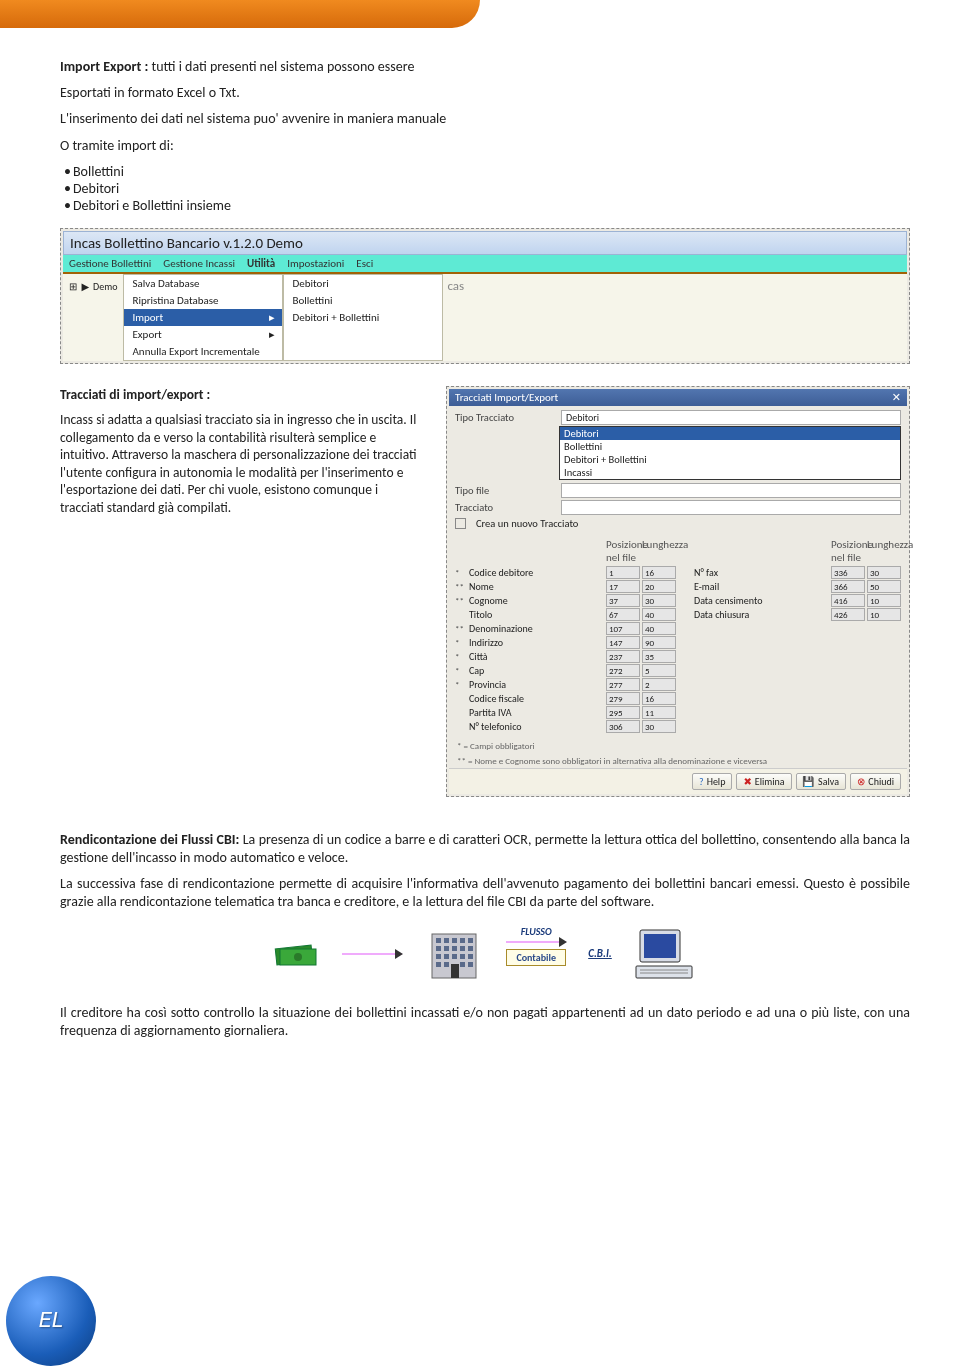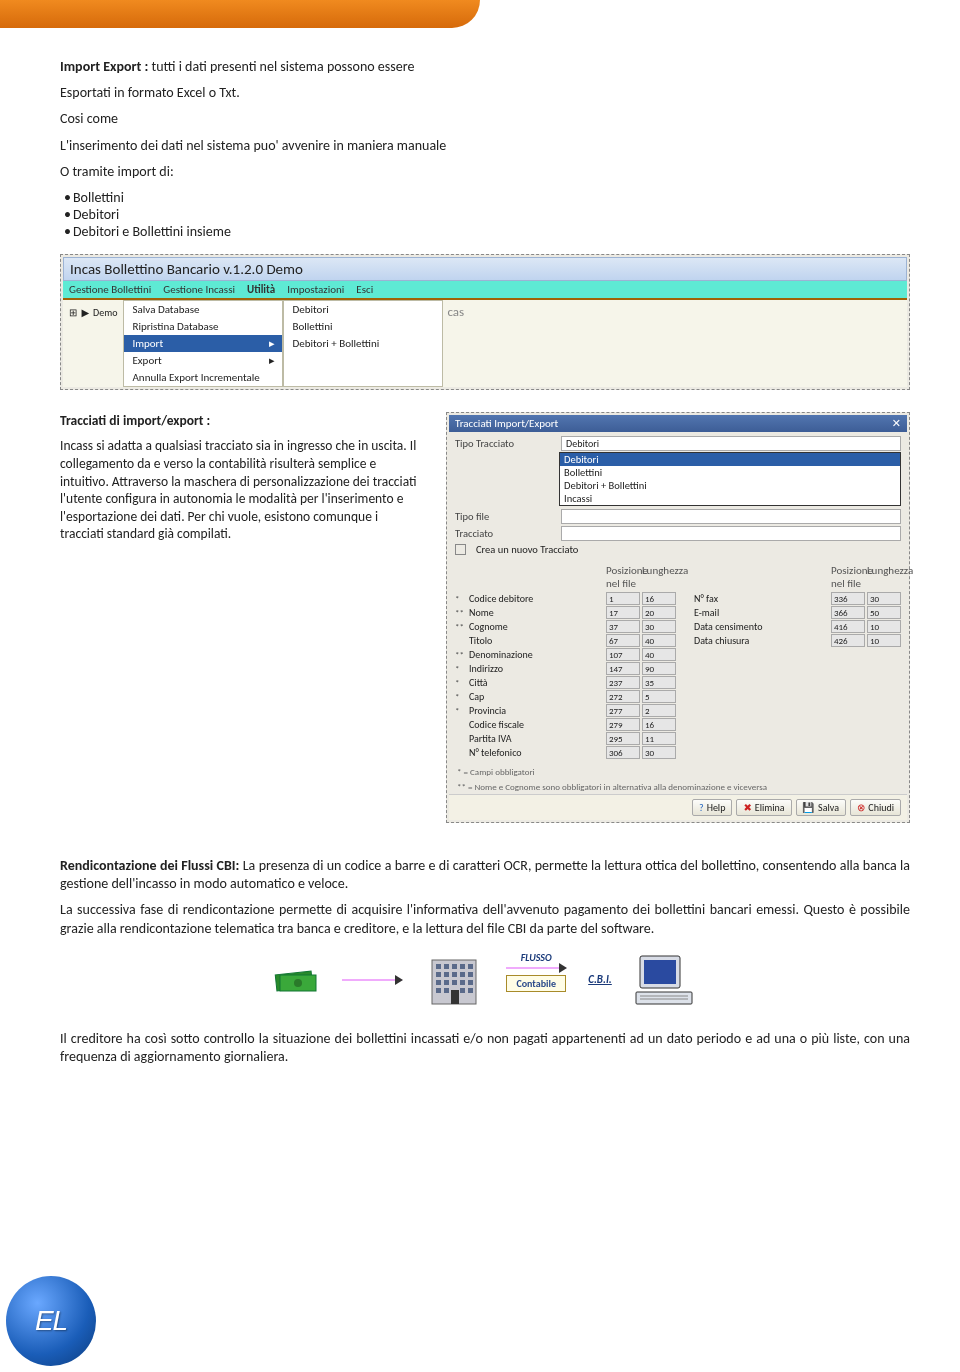--- a/index.html
+++ b/index.html
@@ -217,22 +217,22 @@
     height: 90px;
     border-radius: 50%;
     background: radial-gradient(circle at 35% 30%, #6aa8ff 0%, #1a5db8 60%, #0b3a7a 100%);
     display: flex;
     align-items: center;
     justify-content: center;
     margin-left: 6px;
     margin-bottom: 6px;
   }
   .logo-text {
-    font-family: Liberation Sans, sans-serif;
-    font-size: 28px;
+    font-family: Liberation Mono, monospace;
+    font-size: 22px;
     color: #fff;
     font-style: italic;
     letter-spacing: -1px;
     text-shadow: 1px 1px 2px rgba(0,0,0,.4);
   }
   svg.icon-cash { width: 48px; height: 30px; }
   svg.icon-building { width: 60px; height: 60px; }
   svg.icon-computer { width: 64px; height: 56px; }
   .checkbox { width: 11px; height: 11px; border: 1px solid #888; display: inline-block; margin-right: 4px; }
 </style>
@@ -240,21 +240,20 @@
 <body>
 
 <div class="top-swoosh"></div>
 
 <div class="content">
 
   <p class="para">
     <span class="b">Import Export :</span><span> tutti i dati presenti nel sistema possono essere</span>
   </p>
   <p class="para">Esportati in formato Excel o Txt.</p>
-  <p class="para">Cosi come</p>
   <p class="para">L'inserimento dei dati nel sistema puo' avvenire in maniera manuale</p>
   <p class="para">O tramite import di:</p>
   <div class="bullets">
     <div>Bollettini</div>
     <div>Debitori</div>
     <div>Debitori e Bollettini insieme</div>
   </div>
 
   <div class="screenshot1">
     <div class="titlebar">Incas Bollettino Bancario v.1.2.0 Demo</div>

